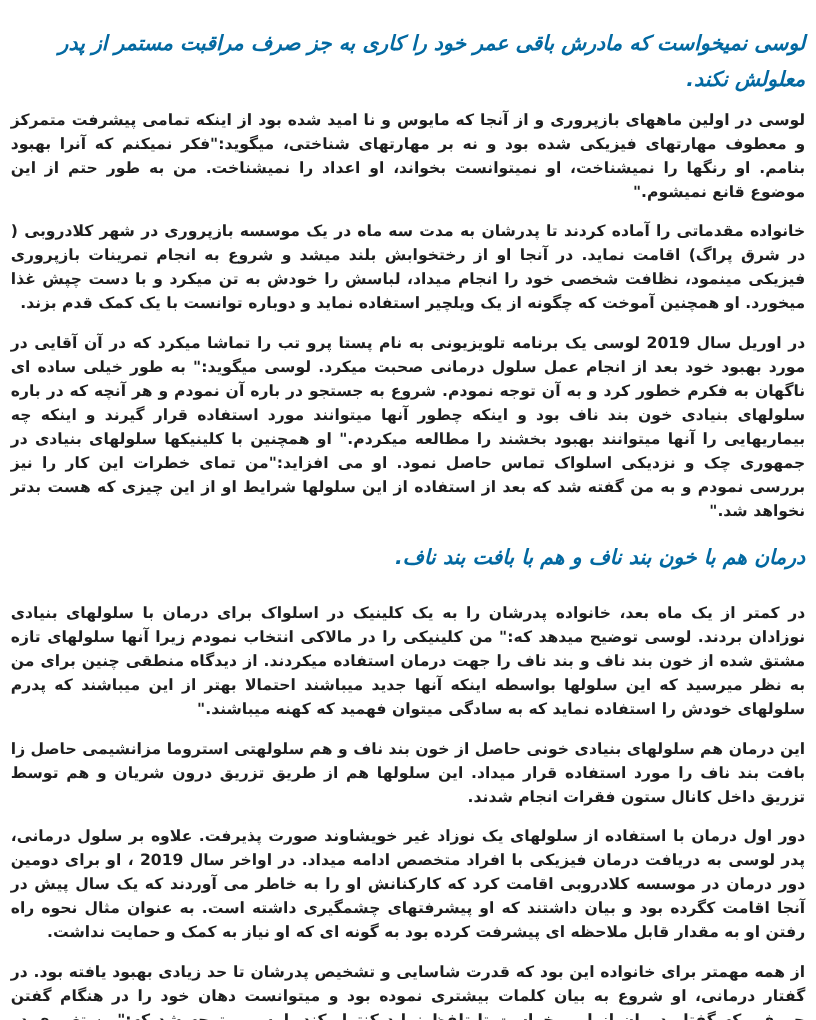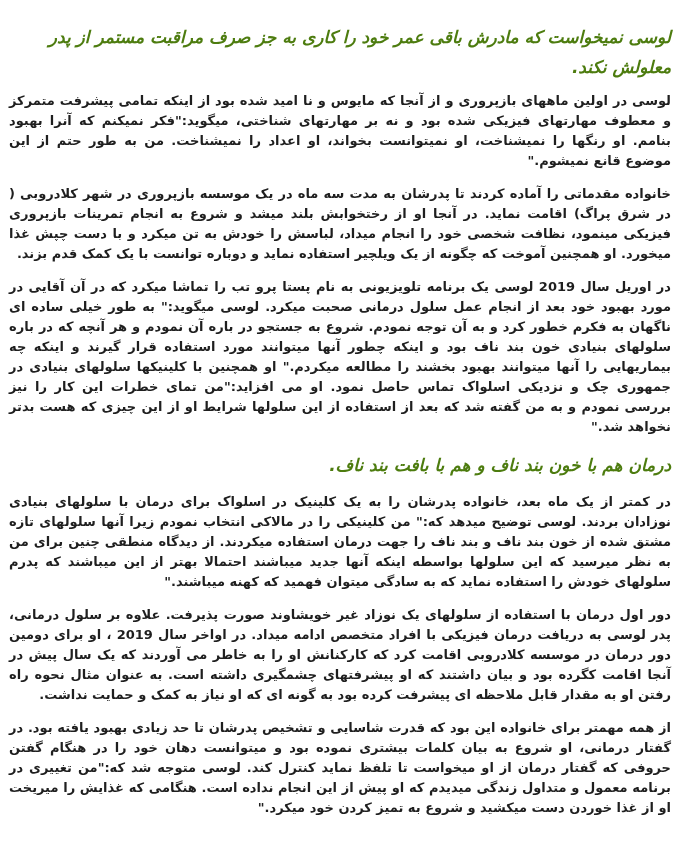--- a/index.html
+++ b/index.html
@@ -12,30 +12,30 @@
     width: 680px;
     height: 850px;
     overflow: hidden;
     background: #ffffff;
     direction: rtl;
     unicode-bidi: embed;
     padding: 22px 9px 0 9px;
     font-family: "DejaVu Sans", "Liberation Sans", sans-serif;
   }
   .heading {
-    color: #4d7c0f;
+    color: #0369a1;
     font-size: 17px;
     font-weight: bold;
     font-style: italic;
     line-height: 30px;
     text-align: right;
     margin: 0 0 9px 0;
   }
   h2.heading {
-    margin: 2px 0 12px 0;
+    margin: 2px 0 22px 0;
   }
   .body-par {
     color: #1f1f1f;
     font-size: 13px;
     font-weight: bold;
     line-height: 20px;
     text-align: justify;
     text-justify: inter-word;
     margin: 0 0 13px 0;
   }
@@ -49,17 +49,18 @@
   <p class="body-par">لوسی در اولین ماههای بازپروری و از آنجا که مایوس و نا امید شده بود از اینکه تمامی پیشرفت متمرکز و معطوف مهارتهای فیزیکی شده بود و نه بر مهارتهای شناختی، میگوید:"فکر نمیکنم که آنرا بهبود بنامم. او رنگها را نمیشناخت، او نمیتوانست بخواند، او اعداد را نمیشناخت. من به طور حتم از این موضوع قانع نمیشوم."</p>
 
   <p class="body-par">خانواده مقدماتی را آماده کردند تا پدرشان به مدت سه ماه در یک موسسه بازپروری در شهر کلادروبی ( در شرق پراگ) اقامت نماید. در آنجا او از رختخوابش بلند میشد و شروع به انجام تمرینات بازپروری فیزیکی مینمود، نظافت شخصی خود را انجام میداد، لباسش را خودش به تن میکرد و با دست چپش غذا میخورد. او همچنین آموخت که چگونه از یک ویلچیر استفاده نماید و دوباره توانست با یک کمک قدم بزند.</p>
 
   <p class="body-par">در اوریل سال 2019 لوسی یک برنامه تلویزیونی به نام پستا پرو تب را تماشا میکرد که در آن آقایی در مورد بهبود خود بعد از انجام عمل سلول درمانی صحبت میکرد. لوسی میگوید:" به طور خیلی ساده ای ناگهان به فکرم خطور کرد و به آن توجه نمودم. شروع به جستجو در باره آن نمودم و هر آنچه که در باره سلولهای بنیادی خون بند ناف بود و اینکه چطور آنها میتوانند مورد استفاده قرار گیرند و اینکه چه بیماریهایی را آنها میتوانند بهبود بخشند را مطالعه میکردم." او همچنین با کلینیکها سلولهای بنیادی در جمهوری چک و نزدیکی اسلواک تماس حاصل نمود. او می افزاید:"من تمای خطرات این کار را نیز بررسی نمودم و به من گفته شد که بعد از استفاده از این سلولها شرایط او از این چیزی که هست بدتر نخواهد شد."</p>
 
   <h2 class="heading">درمان هم با خون بند ناف و هم با بافت بند ناف.</h2>
 
   <p class="body-par">در کمتر از یک ماه بعد، خانواده پدرشان را به یک کلینیک در اسلواک برای درمان با سلولهای بنیادی نوزادان بردند. لوسی توضیح میدهد که:" من کلینیکی را در مالاکی انتخاب نمودم زیرا آنها سلولهای تازه مشتق شده از خون بند ناف و بند ناف را جهت درمان استفاده میکردند. از دیدگاه منطقی چنین برای من به نظر میرسید که این سلولها  بواسطه اینکه آنها جدید میباشند احتمالا بهتر از این میباشند که پدرم سلولهای خودش را استفاده نماید که به سادگی میتوان فهمید که کهنه میباشند."</p>
 
+  <p class="body-par">این درمان هم سلولهای بنیادی خونی حاصل از خون بند ناف و هم سلولهتی استروما مزانشیمی حاصل زا بافت بند ناف را مورد استفاده قرار میداد. این سلولها هم از طریق تزریق درون شریان و هم توسط تزریق داخل کانال ستون فقرات انجام شدند.</p>
 
   <p class="body-par">دور اول درمان با استفاده از سلولهای یک نوزاد  غیر خویشاوند صورت پذیرفت. علاوه بر سلول درمانی، پدر لوسی به دریافت درمان فیزیکی با افراد متخصص ادامه میداد. در اواخر سال 2019 ، او برای دومین دور درمان در موسسه کلادروبی اقامت کرد که کارکنانش او را به خاطر می آوردند که یک سال پیش در آنجا اقامت کگرده بود و بیان داشتند که او پیشرفتهای چشمگیری داشته است. به عنوان مثال نحوه راه رفتن او به مقدار قابل ملاحظه ای پیشرفت کرده بود به گونه ای که او نیاز به کمک و حمایت نداشت.</p>
 
   <p class="body-par">از همه مهمتر برای خانواده این بود که قدرت شاسایی و تشخیص پدرشان تا حد زیادی بهبود یافته بود. در گفتار درمانی، او شروع به بیان کلمات بیشتری نموده بود و میتوانست دهان خود را در هنگام گفتن حروفی که گفتار درمان از او میخواست تا تلفظ نماید کنترل کند. لوسی متوجه شد که:"من تغییری در برنامه معمول و متداول زندگی میدیدم که او پیش از این انجام نداده است. هنگامی که غذایش را میریخت  او از غذا خوردن دست میکشید و شروع به تمیز کردن خود میکرد."</p>
 </div>
 
 </body></html>

